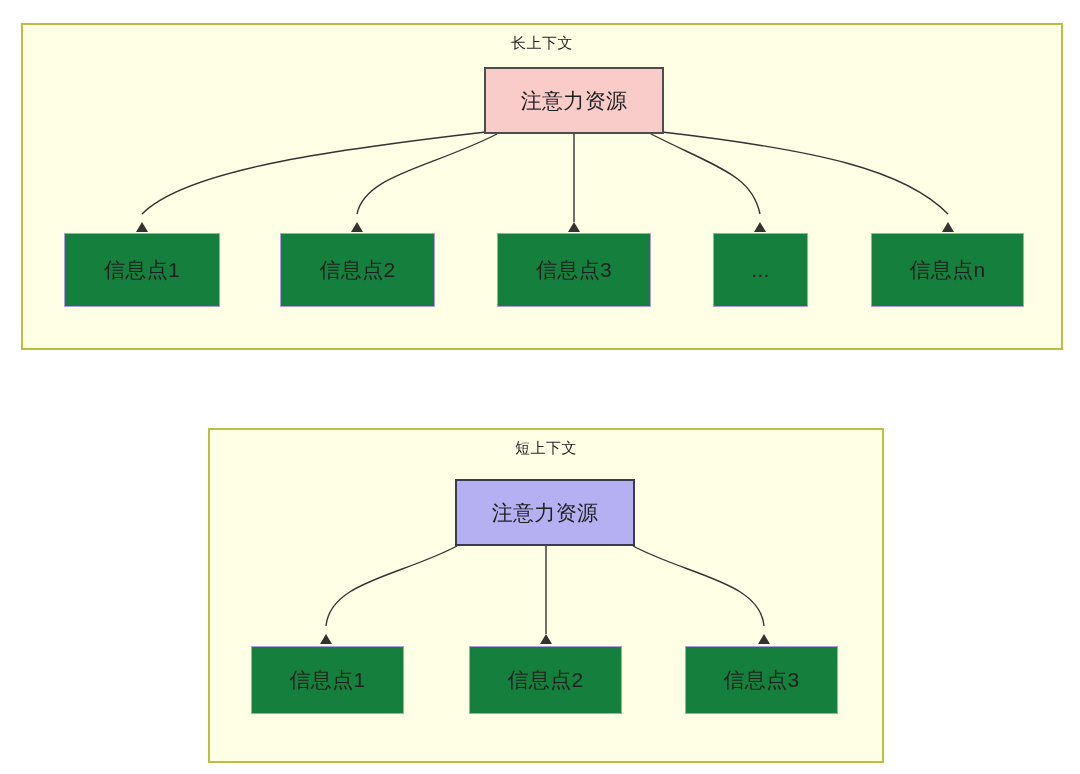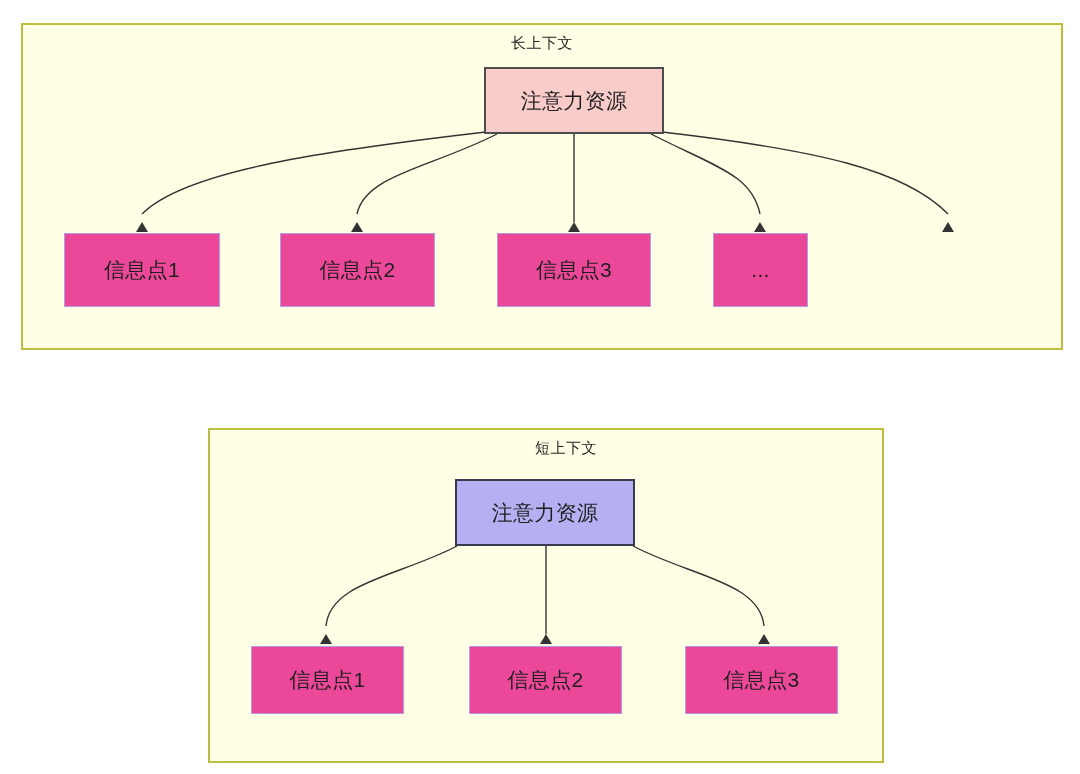--- a/index.html
+++ b/index.html
@@ -43,21 +43,21 @@
     position: absolute;
     left: 0;
     width: 100%;
     text-align: center;
     font-size: 15px;
     color: #1f1f1f;
     letter-spacing: 0.5px;
     white-space: nowrap;
   }
   #panel-long .panel-title { top: 9px; }
-  #panel-short .panel-title { top: 9px; margin-left: 20px; }
+  #panel-short .panel-title { top: 9px; }
 
   .node {
     position: absolute;
     box-sizing: border-box;
     display: flex;
     align-items: center;
     justify-content: center;
     font-size: 21px;
     color: #1f1f1f;
     letter-spacing: 0.3px;
@@ -65,21 +65,21 @@
   }
   .node-attention-red {
     background: #f9ccca;
     border: 2px solid #4d4d4d;
   }
   .node-attention-purple {
     background: #b5b0f2;
     border: 2px solid #3b3b4f;
   }
   .node-info {
-    background: #ec4899;
+    background: #15803d;
     border: 1px solid #b39ae0;
   }
 
   svg.edges {
     position: absolute;
     left: 0;
     top: 0;
     overflow: visible;
     pointer-events: none;
   }
@@ -133,20 +133,23 @@
   </div>
 
   <div class="node node-info" style="left:497px; top:233px; width:154px; height:74px;">
     <span>信息点3</span>
   </div>
 
   <div class="node node-info" style="left:713px; top:233px; width:95px; height:74px;">
     <span>...</span>
   </div>
 
+  <div class="node node-info" style="left:871px; top:233px; width:153px; height:74px;">
+    <span>信息点n</span>
+  </div>
 
   <div class="panel" id="panel-short">
     <div class="panel-title">短上下文</div>
   </div>
 
   <svg class="edges" id="edges-short" width="1080" height="774">
 
     <path d="M 457,546 C 400,576 330,582 326,626"></path>
     <polygon points="320,644 332,644 326,634"></polygon>
 

